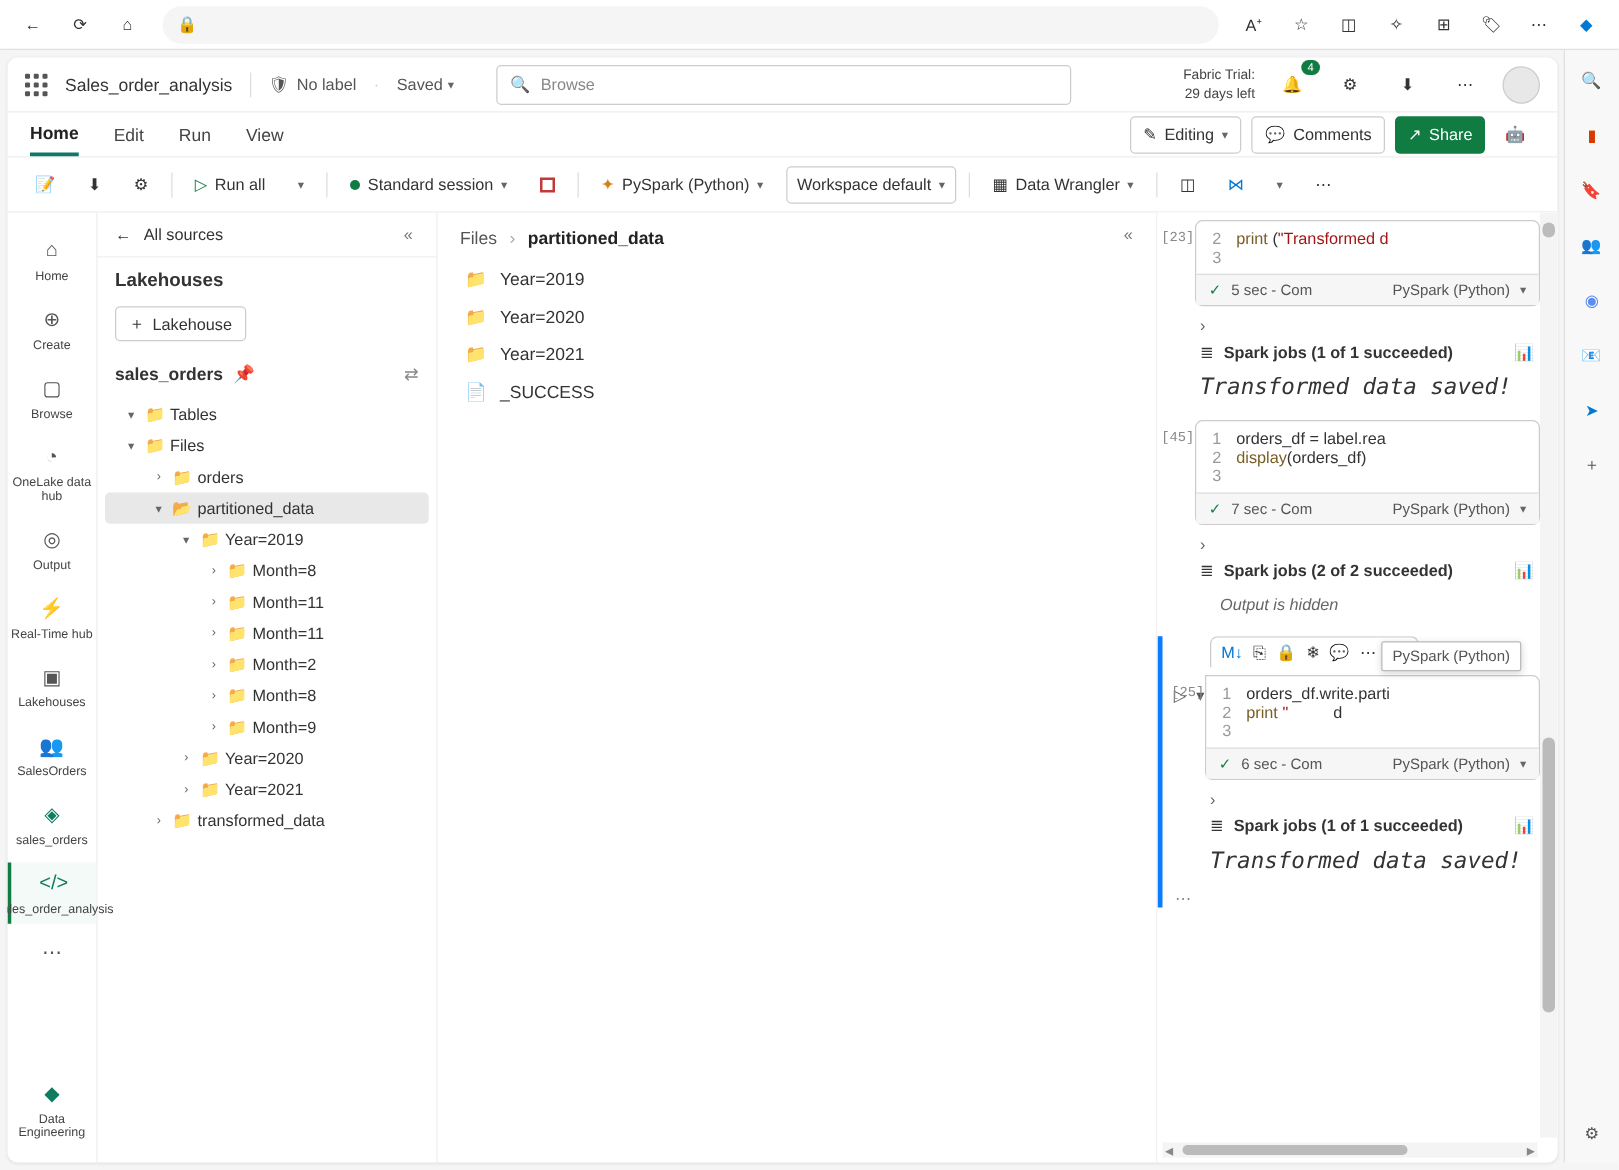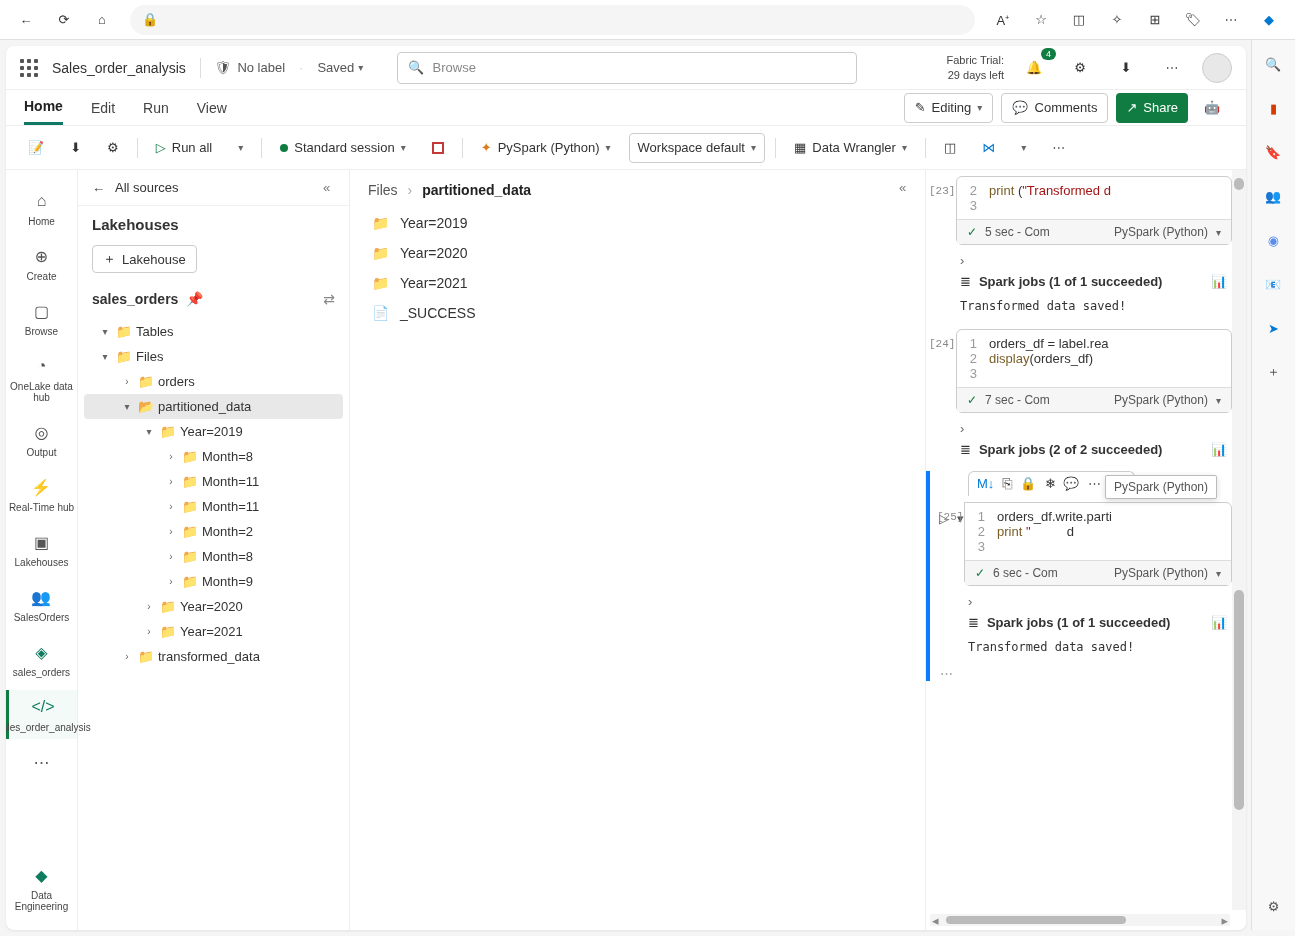--- a/index.html
+++ b/index.html
@@ -77,21 +77,21 @@
 .code-cell { border:1px solid #ccc; border-radius:6px; margin:6px 4px 4px 30px; position:relative; background:#fff; }
 .code-lines { padding:6px 8px; font-family: Consolas, monospace; font-size:13px; }
 .code-lines .ln { display:flex; gap:12px; }
 .code-lines .num { color:#999; width:12px; text-align:right; }
 .code-lines .code { white-space:pre; } .str { color:#a31515; } .fn { color:#795e26; }
 .cell-status { background:#f6f6f6; border-top:1px solid #ddd; padding:5px 10px; display:flex; align-items:center; gap:8px; font-size:12px; color:#555; }
 .cell-num { position:absolute; left:-28px; top:8px; font-size:11px; color:#888; font-family:Liberation Mono, monospace; }
 .check { color:#107c41; }
 .spark-row { display:flex; align-items:center; gap:8px; padding:6px 8px 6px 34px; font-size:13px; }
 .spark-row .bold { font-weight:600; }
-.output-text { padding:4px 8px 10px 34px; font-family:Consolas,monospace; font-size:12px; }
+.output-text { padding:4px 8px 10px 34px; font-family:Consolas,monospace; font-size:18px;font-style:italic; }
 .hidden-text { font-style:italic; color:#666; padding:6px 0 10px 50px; font-size:13px; }
 .cell-toolbar { display:flex; gap:8px; padding:4px 8px; justify-content:flex-start; margin-left:34px; border:1px solid #ccc; border-radius:6px 6px 0 0; border-bottom:none; width:fit-content; margin-top:8px; }
 .cell-toolbar + .code-cell { border-top-left-radius:0; }
 .active-cell { border-left:4px solid #0a7cff; padding-left:4px; }
 .run-btn { position:absolute; left:-26px; top:8px; color:#555; cursor:pointer; }
 .tooltip { position:absolute; background:#fff; border:1px solid #bbb; padding:4px 8px; font-size:12px; border-radius:2px; box-shadow:0 2px 6px rgba(0,0,0,0.15); }
 .nb-scrollbar { position:absolute; right:0; top:0; width:14px; bottom:20px; background:#f4f4f4; }
 .nb-thumb { position:absolute; right:2px; width:10px; background:#bbb; border-radius:5px; }
 .nb-hscroll { position:absolute; bottom:4px; left:4px; right:16px; height:12px; background:#f4f4f4; }
 .nb-hthumb { position:absolute; left:16px; height:8px; width:180px; top:2px; background:#bbb; border-radius:4px; }
@@ -450,34 +450,35 @@
                 <div class="ln">
                   <span class="num">2</span>
                   <span class="code"><span class="fn">display</span>(orders_df)</span>
                 </div>
                 <div class="ln">
                   <span class="num">3</span>
                   <span class="code"></span>
                 </div>
               </div>
               <div class="cell-status">
-    <span class="cell-num">[24]</span>
+    <span class="cell-num">[45]</span>
     <span class="check">✓</span>
     <span>7 sec - Com</span>
     <span style="margin-left:auto">PySpark (Python)</span>
     <span class="chev">▾</span>
 
   </div>
             </div>
             <div style="padding:4px 0 0 34px"><span style="color:#666">›</span></div>
             <div class="spark-row">
     <span>≣</span>
     <span class="bold">Spark jobs (2 of 2 succeeded)</span>
     <span style="margin-left:auto">📊</span>
   </div>
+            <div class="hidden-text">Output is hidden</div>
           </div>
           <div class="active-cell">
             <div class="cell-toolbar">
       <span style="color:#0078d4">M↓</span>
       <span>⎘</span>
       <span>🔒</span>
       <span>❄</span>
       <span>💬</span>
       <span>⋯</span>
       <span>🗑</span>

